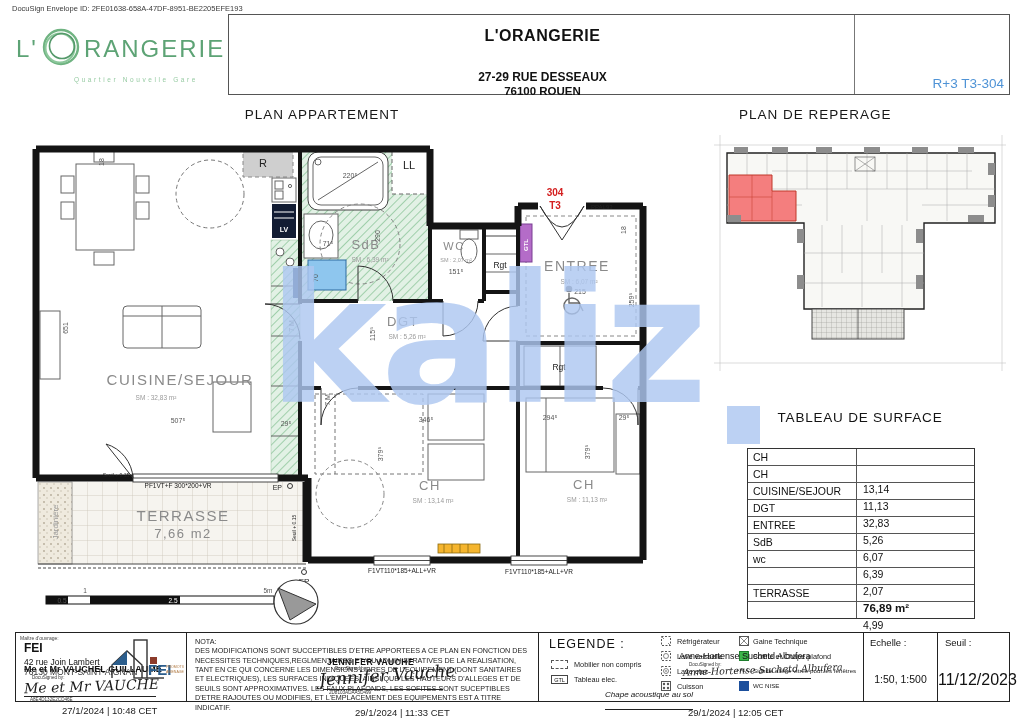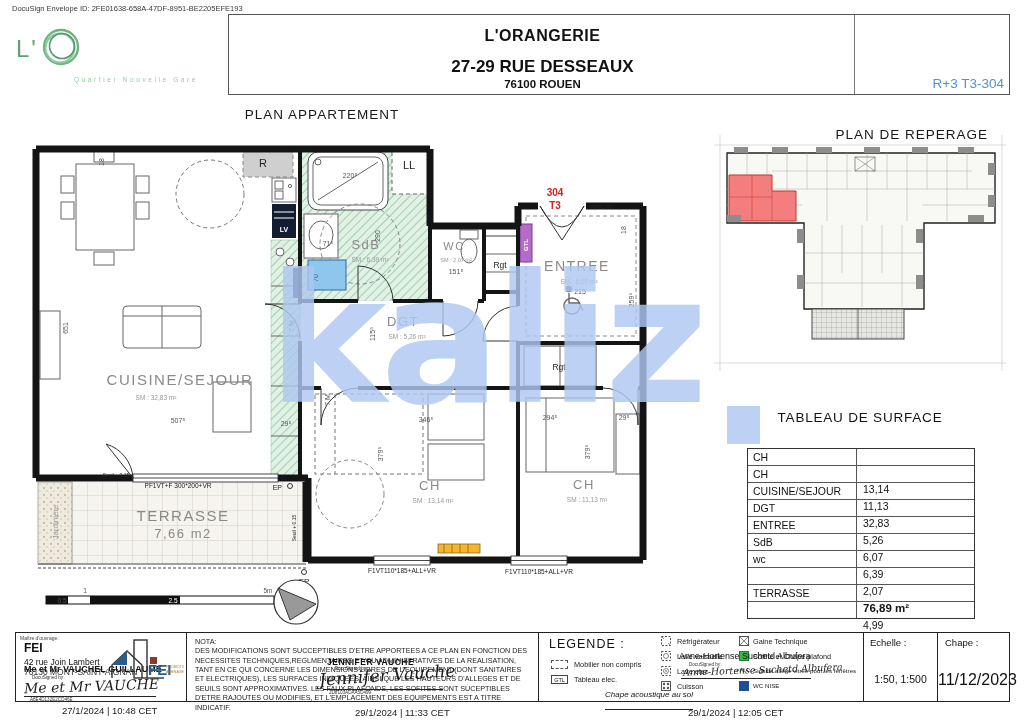--- a/index.html
+++ b/index.html
@@ -9,21 +9,21 @@
   svg{font-family:"Liberation Sans","DejaVu Sans",sans-serif;}
   
   #docusign-line{left:12px;top:4px;font-size:7.5px;color:#3a3a3a;}
   #logo{left:16px;top:24px;width:210px;}
   #logo .row{display:flex;align-items:center;}
   #logo .ltxt{font-size:24px;letter-spacing:2px;color:#5da375;font-weight:400;}
   #logo .tagline{font-size:6.5px;letter-spacing:2.6px;color:#97cba3;margin:2px 0 0 58px;}
   #header-box{left:228px;top:14px;width:782px;height:81px;border:1px solid #555;box-sizing:border-box;}
   #header-main{position:absolute;left:0;top:0;width:627px;height:100%;text-align:center;}
   #header-title{margin-top:12px;font-size:16px;font-weight:bold;letter-spacing:.5px;}
-  #header-addr1{margin-top:12px;font-size:17px;font-weight:600;}
+  #header-addr1{margin-top:25px;font-size:12px;font-weight:600;}
   #header-addr2{margin-top:1px;font-size:11.5px;font-weight:600;}
   #header-right{position:absolute;right:0;top:0;width:155px;height:100%;border-left:1px solid #777;box-sizing:border-box;}
   #unit-ref{position:absolute;right:5px;bottom:3px;font-size:13.5px;color:#4f93d6;font-weight:500;}
   .section-title{font-size:13.5px;letter-spacing:1px;color:#181818;}
   
   .wm{color:rgba(173,199,240,.82);font-weight:bold;z-index:30;pointer-events:none;line-height:1;}
   #wm-main{left:268px;top:252px;font-size:178px;letter-spacing:-6px;font-family:"DejaVu Sans",sans-serif;}
   #wm-frag{left:727px;top:406px;width:33px;height:38px;background:rgba(173,199,240,.82);}
   
   .rlabel{fill:#8a8a8a;letter-spacing:1.5px;text-anchor:middle;}
@@ -67,37 +67,38 @@
   <div class="abs" id="logo">
     <div class="row">
       <span class="ltxt">L'</span>
       <span>
         <svg width="46" height="46" viewBox="0 0 46 46">
           <circle cx="23" cy="23" r="17" fill="none" stroke="#6fb381" stroke-width="2.4"></circle>
           <circle cx="22" cy="24" r="14.5" fill="none" stroke="#8cc79b" stroke-width="2"></circle>
           <circle cx="24" cy="22" r="12.5" fill="none" stroke="#54996a" stroke-width="1.6"></circle>
         </svg>
       </span>
+      <span class="ltxt">RANGERIE</span>
     </div>
     <div class="tagline">Quartier Nouvelle Gare</div>
   </div>
 
   <div class="abs" id="header-box">
     <div id="header-main">
       <div id="header-title">L'ORANGERIE</div>
       <div id="header-addr1">27-29 RUE DESSEAUX</div>
       <div id="header-addr2">76100 ROUEN</div>
     </div>
     <div id="header-right">
       <div id="unit-ref">R+3 T3-304</div>
     </div>
   </div>
 
   <div class="abs section-title" style="left:212px;top:107px;width:220px;text-align:center;">PLAN APPARTEMENT</div>
-  <div class="abs section-title" style="left:768px;top:107px;width:220px;text-align:right;margin-top:20px;">PLAN DE REPERAGE</div>
+  <div class="abs section-title" style="left:739px;top:107px;width:220px;text-align:left;">PLAN DE REPERAGE</div>
 
   <svg class="abs" style="left:28px;top:136px;z-index:10;" width="660" height="492" viewBox="0 0 660 492">
     <defs>
       <pattern id="ghatch" width="6" height="6" patternUnits="userSpaceOnUse" patternTransform="rotate(45)">
         <rect width="6" height="6" fill="#e2f1e5"></rect>
         <line x1="0" y1="0" x2="0" y2="6" stroke="#8fc79c" stroke-width="1.6"></line>
       </pattern>
       <pattern id="tgrid" width="15" height="15" patternUnits="userSpaceOnUse">
         <rect width="15" height="15" fill="#f6f4ef"></rect>
         <path d="M15,0 V15 H0" fill="none" stroke="#c9c4b8" stroke-width="0.8"></path>
@@ -493,21 +494,21 @@
         <div class="abs sig-line" style="left:2px;top:27px;width:130px;"></div>
       </div>
     </div>
 
     <div class="fcell" id="fc4">
       <div class="abs" style="left:6px;top:4px;font-size:9.5px;">Echelle :</div>
       <div class="abs" style="left:0;top:40px;width:100%;text-align:center;font-size:10.5px;">1:50, 1:500</div>
     </div>
 
     <div class="fcell" id="fc5">
-      <div class="abs" style="left:7px;top:4px;font-size:9.5px;">Chape :</div>
+      <div class="abs" style="left:7px;top:4px;font-size:9.5px;">Seuil :</div>
       <div class="abs" style="left:0;top:38px;width:100%;text-align:center;font-size:16px;">11/12/2023</div>
     </div>
   </div>
 
   <div class="abs date-stamp" style="left:62px;top:705px;">27/1/2024 | 10:48 CET</div>
   <div class="abs date-stamp" style="left:355px;top:707px;">29/1/2024 | 11:33 CET</div>
   <div class="abs date-stamp" style="left:688px;top:707px;">29/1/2024 | 12:05 CET</div>
 
 </div>
 

